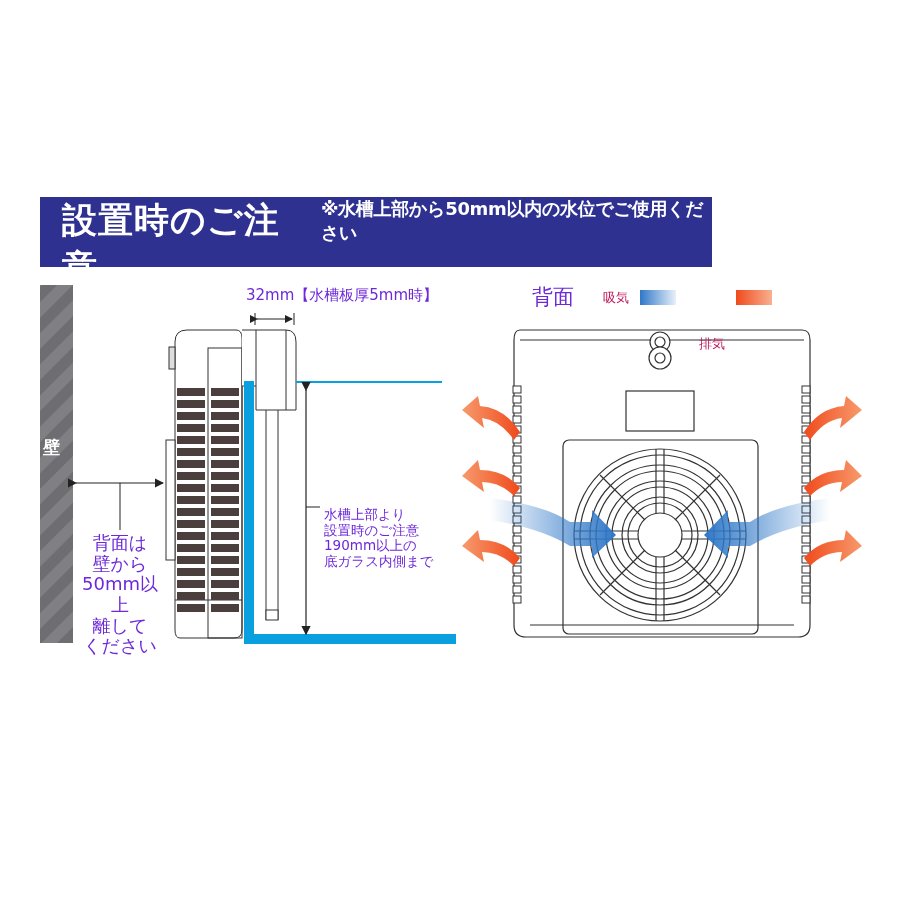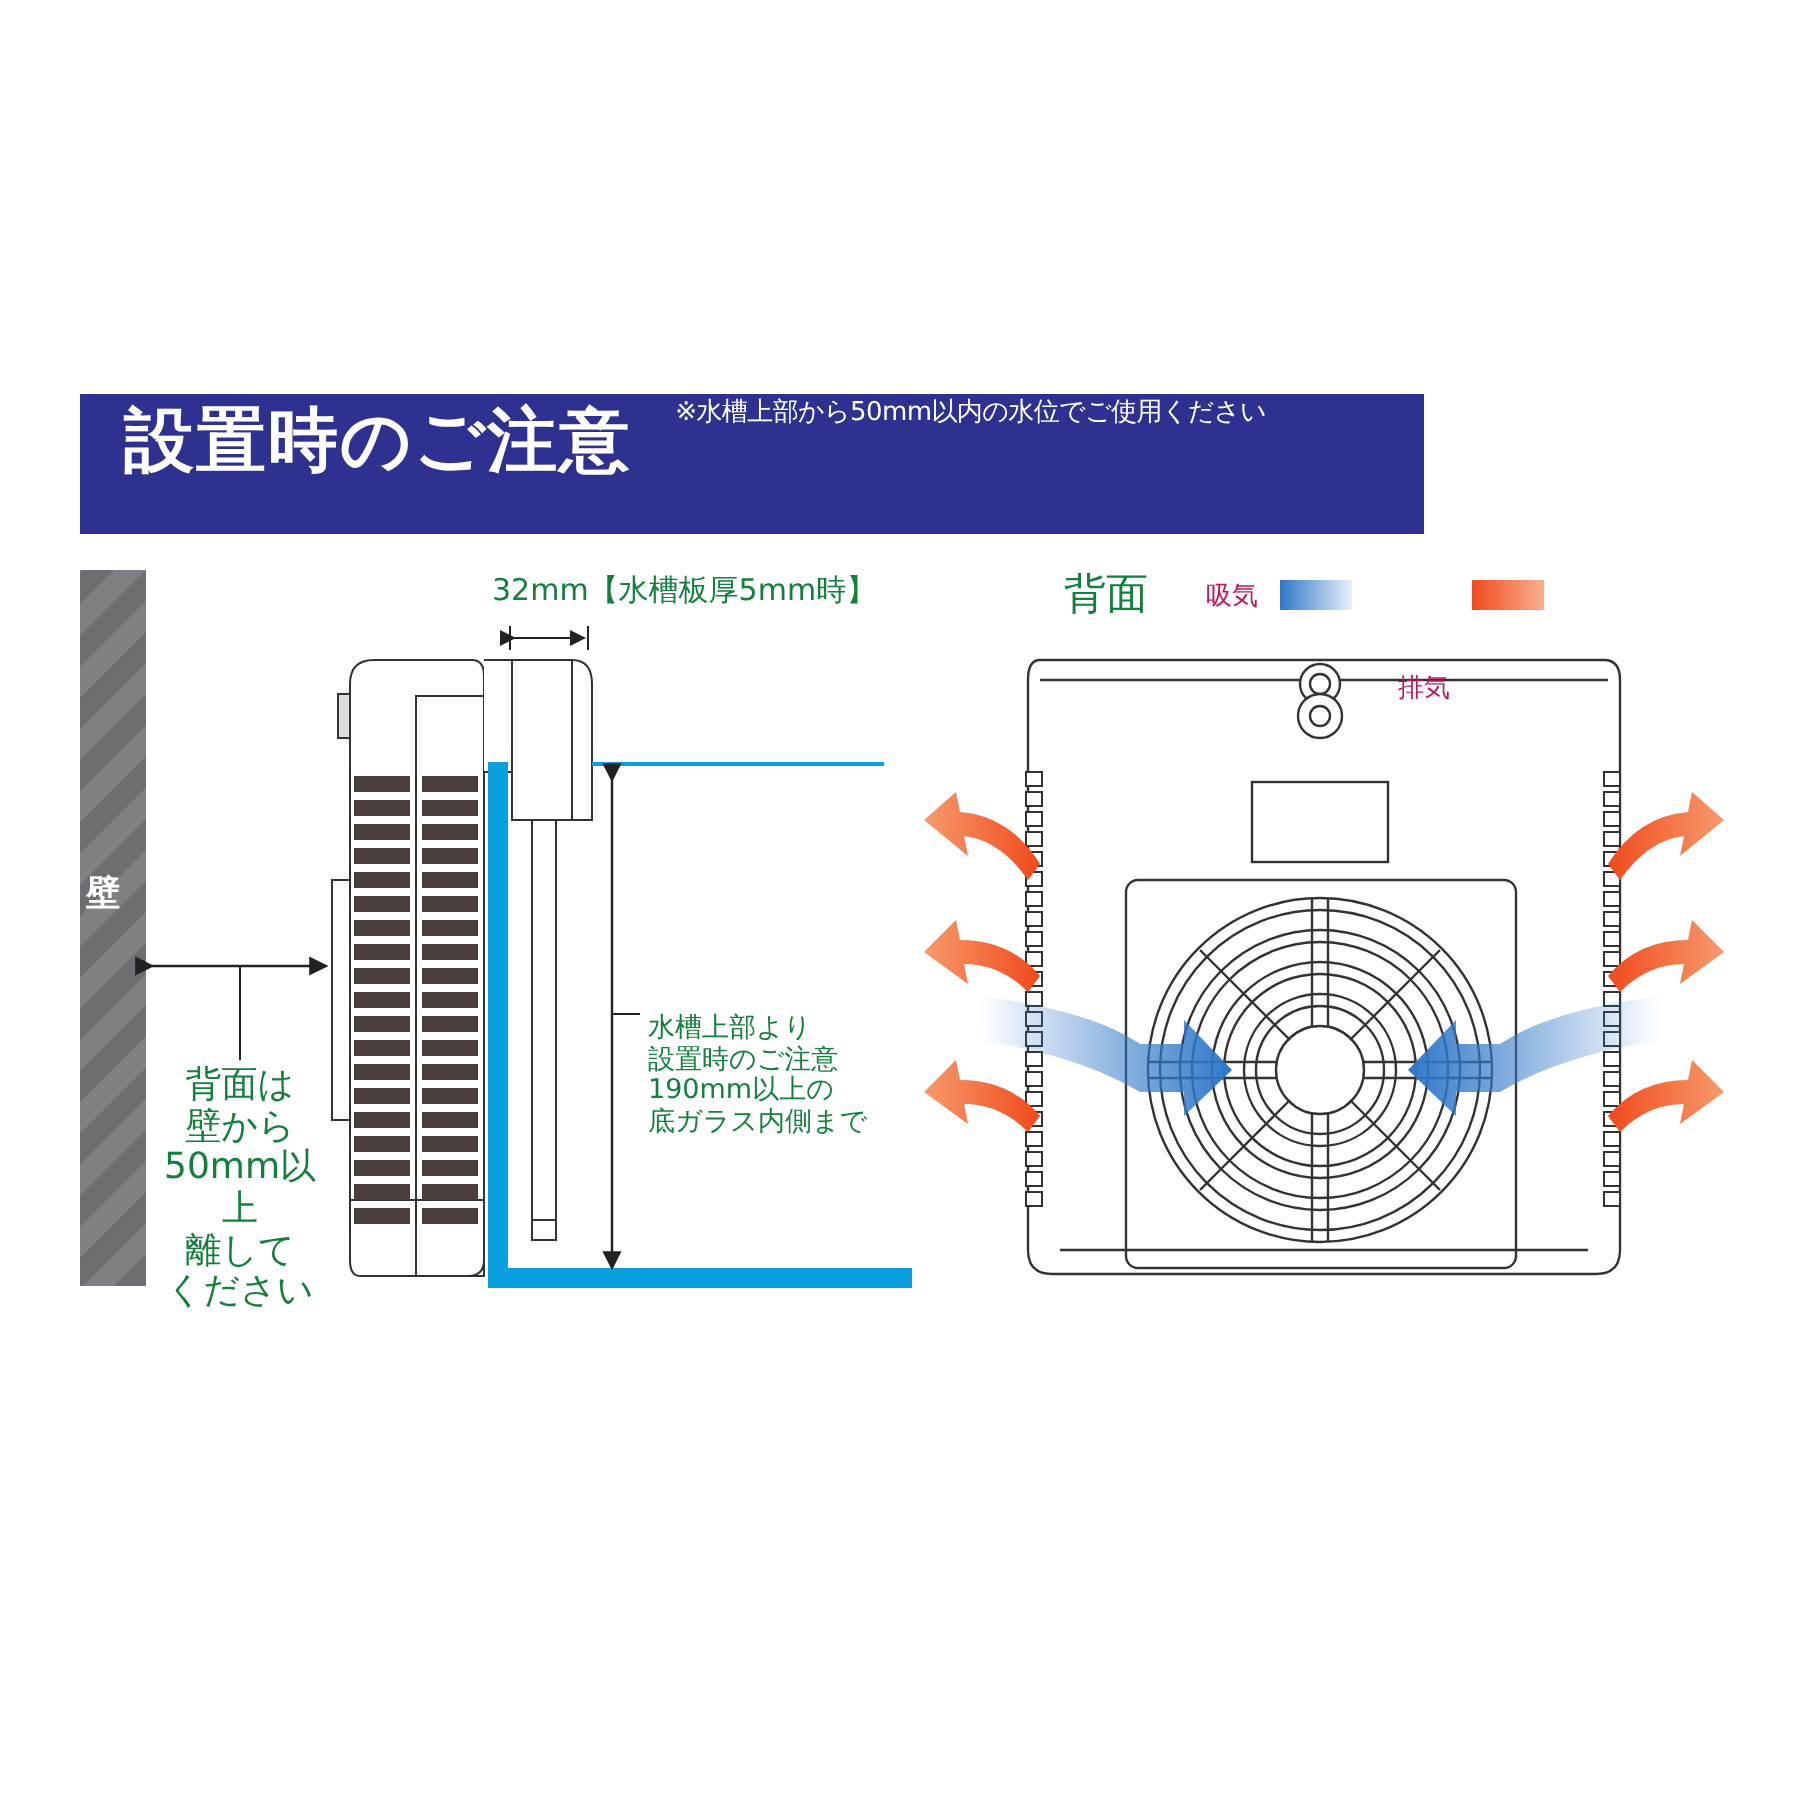--- a/index.html
+++ b/index.html
@@ -1,22 +1,22 @@
 <!DOCTYPE html>
 <html><head>
   <meta charset="utf-8">
   <style>
     html, body { margin: 0; padding: 0; background: #ffffff; }
     body { width: 900px; height: 900px; position: relative; overflow: hidden;
            font-family: "DejaVu Sans", "Liberation Sans", sans-serif; color: #333; }
     .banner { position: absolute; left: 40px; top: 197px; width: 672px; height: 70px;
               background: #2e3190; color: #fff; display: flex; box-sizing: border-box; padding-left: 22px; }
     .banner .title { font-size: 35px; font-weight: bold; letter-spacing: 1px; }
-    .banner .note { font-size: 13px; font-weight: normal; margin-left: 22px; letter-spacing: -0.3px; }
-    .txt { position: absolute; font-size: 14px; color: #15803d; line-height: 1.15; }
+    .banner .note { font-size: 18px; font-weight: bold; margin-left: 22px; letter-spacing: -0.3px; }
+    .txt { position: absolute; font-size: 14px; color: #6d28d9; line-height: 1.15; }
     .center { text-align: center; }
     svg.diagram { position: absolute; left: 0; top: 0; }
     .legend-label { position: absolute; font-size: 13px; color: #be185d; }
   </style>
 </head>
 <body>
 
 <div class="banner">
   <span class="title">設置時のご注意</span>
   <span class="note">※水槽上部から50mm以内の水位でご使用ください</span>

